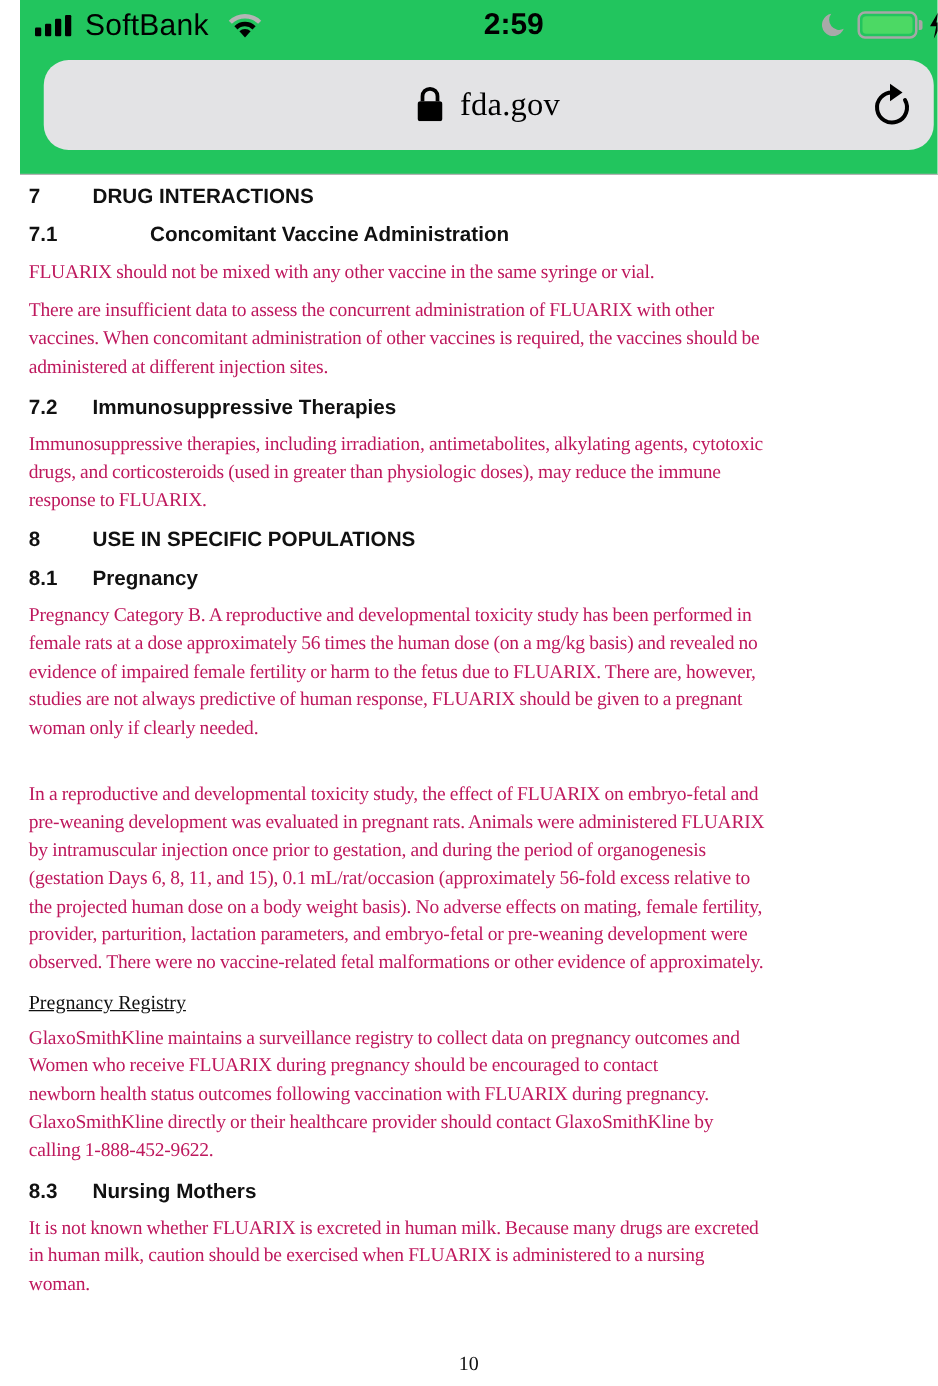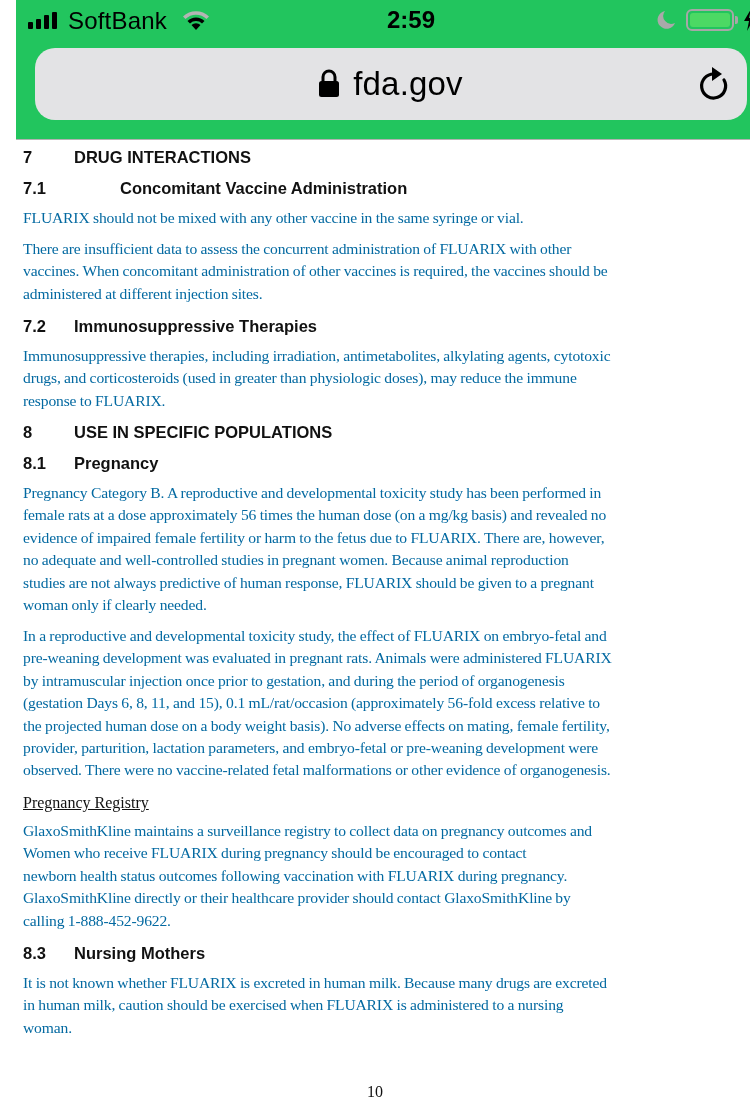--- a/index.html
+++ b/index.html
@@ -102,22 +102,22 @@
       left: 0; right: 0; top: 0; bottom: 0;
       display: flex; align-items: center; justify-content: center;
       gap: 14px;
     }
     .lock {
       width: 20px; height: 28px;
       position: relative;
       top: -1px;
     }
     .url-text {
-      font-family: Liberation Sans, sans-serif;
-      font-size: 33px;
+      font-family: Liberation Serif, serif;
+      font-size: 26px;
       color: #000;
       letter-spacing: 0.2px;
     }
     .reload {
       position: absolute;
       right: 16px; top: 18px;
       width: 34px; height: 36px;
       cursor: pointer;
     }
 
@@ -133,21 +133,21 @@
       font-size: 16.5px;
       color: #111;
       display: flex;
       line-height: 20px;
     }
     .h .num { width: 51px; flex: none; }
     .p {
       font-family: "Liberation Serif", serif;
       font-size: 15.6px;
       line-height: 22.4px;
-      color: #0369a1;
+      color: #be185d;
       letter-spacing: -0.15px;
       word-spacing: -0.3px;
     }
     .p .line { display: block; white-space: nowrap; }
     .sub {
       font-family: Liberation Serif, serif;
       font-size: 16px;
       text-decoration: underline;
       color: #111;
       line-height: 20px;
@@ -247,33 +247,32 @@
 
   <div class="h" style="position:absolute; top:312px;align-items:flex-end;">
     <span class="num">8.1</span>
     <span>Pregnancy</span>
   </div>
 
   <div class="p" style="position:absolute; top:341px;">
     <span class="line">Pregnancy Category B. A reproductive and developmental toxicity study has been performed in</span>
     <span class="line">female rats at a dose approximately 56 times the human dose (on a mg/kg basis) and revealed no</span>
     <span class="line">evidence of impaired female fertility or harm to the fetus due to FLUARIX. There are, however,</span>
-    <span class="line">no adequate and well-controlled studies in pregnant women. Because animal reproduction</span>
     <span class="line">studies are not always predictive of human response, FLUARIX should be given to a pregnant</span>
     <span class="line">woman only if clearly needed.</span>
   </div>
 
   <div class="p" style="position:absolute; top:484px;">
     <span class="line">In a reproductive and developmental toxicity study, the effect of FLUARIX on embryo-fetal and</span>
     <span class="line">pre-weaning development was evaluated in pregnant rats. Animals were administered FLUARIX</span>
     <span class="line">by intramuscular injection once prior to gestation, and during the period of organogenesis</span>
     <span class="line">(gestation Days 6, 8, 11, and 15), 0.1 mL/rat/occasion (approximately 56-fold excess relative to</span>
     <span class="line">the projected human dose on a body weight basis). No adverse effects on mating, female fertility,</span>
     <span class="line">provider, parturition, lactation parameters, and embryo-fetal or pre-weaning development were</span>
-    <span class="line">observed. There were no vaccine-related fetal malformations or other evidence of organogenesis.</span>
+    <span class="line">observed. There were no vaccine-related fetal malformations or other evidence of approximately.</span>
   </div>
 
   <div class="sub" style="position:absolute; top:652px;">Pregnancy Registry</div>
 
   <div class="p" style="position:absolute; top:679px;">
     <span class="line">GlaxoSmithKline maintains a surveillance registry to collect data on pregnancy outcomes and</span>
     <span class="line">Women who receive FLUARIX during pregnancy should be encouraged to contact</span>
     <span class="line">newborn health status outcomes following vaccination with FLUARIX during pregnancy.</span>
     <span class="line">GlaxoSmithKline directly or their healthcare provider should contact GlaxoSmithKline by</span>
     <span class="line">calling 1-888-452-9622.</span>

